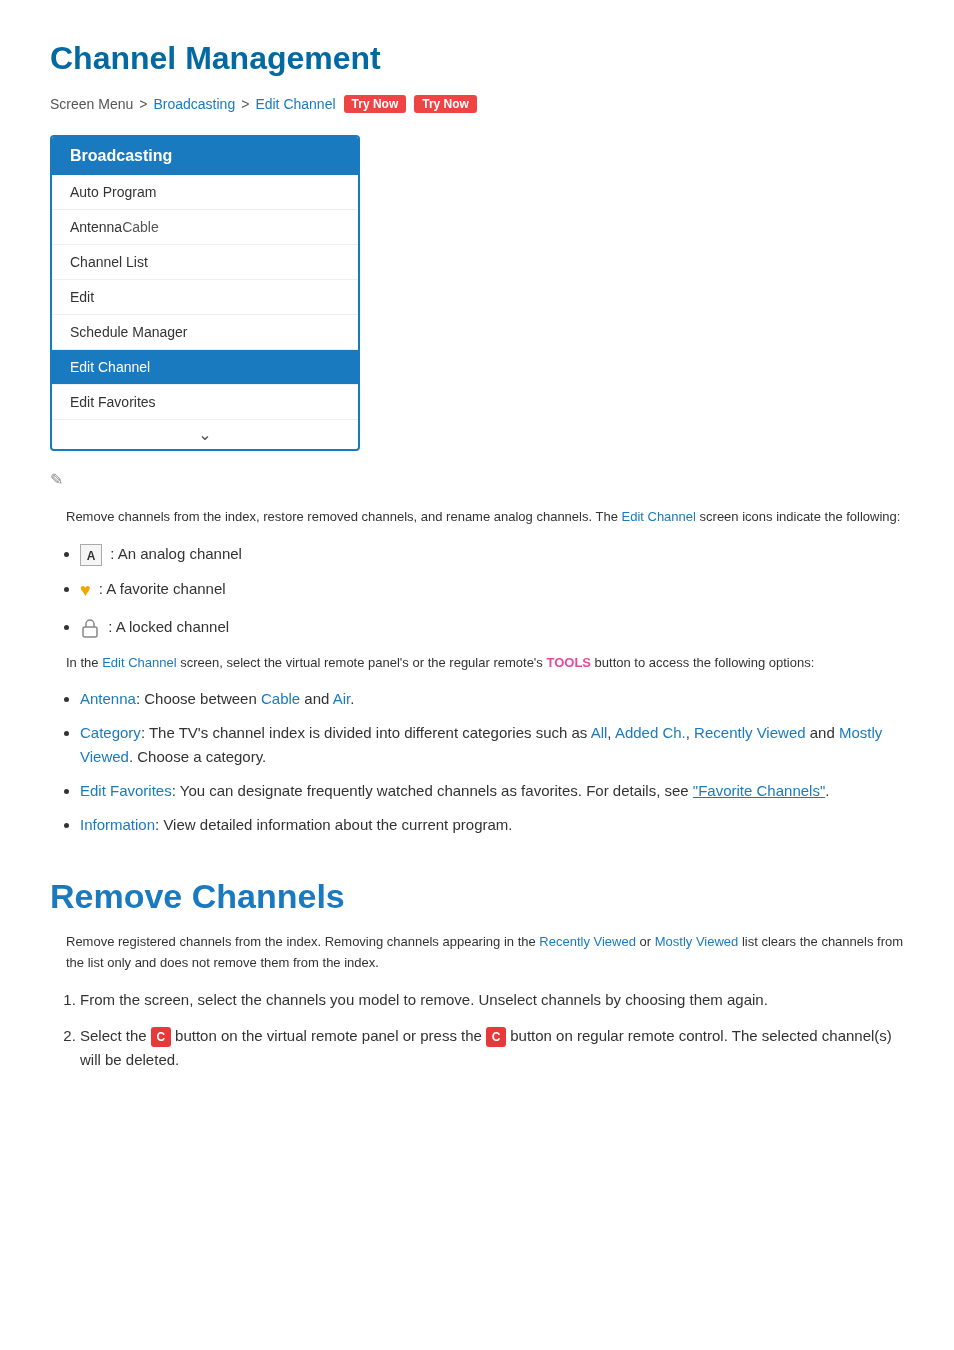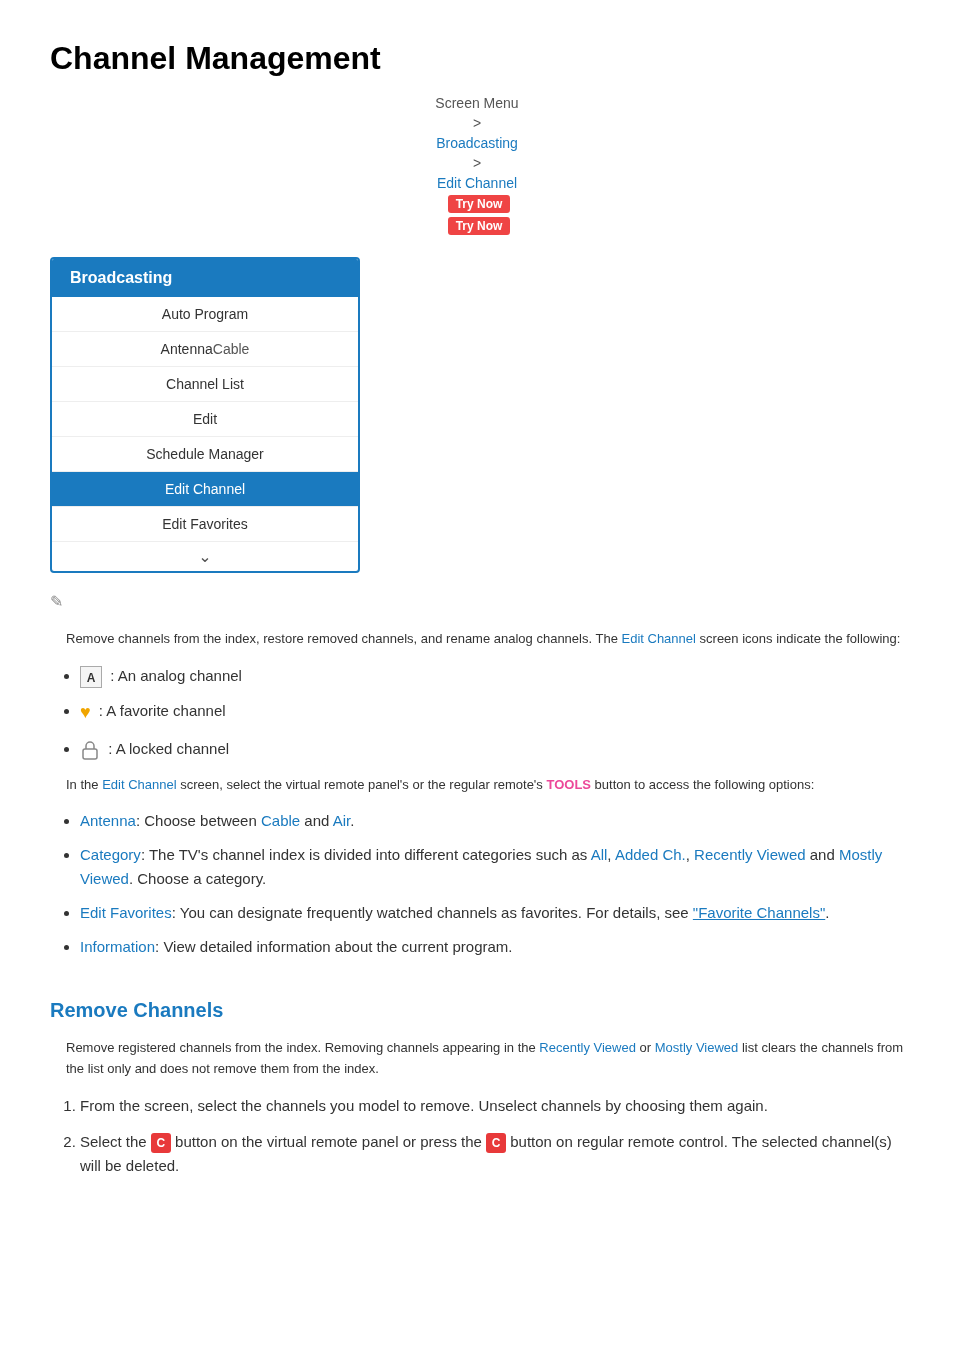--- a/index.html
+++ b/index.html
@@ -5,34 +5,33 @@
     * { box-sizing: border-box; margin: 0; padding: 0; }
     body {
       font-family: Arial, sans-serif;
       font-size: 15px;
       color: #333;
       background: #fff;
       padding: 40px 50px;
       max-width: 954px;
     }
     h1 {
-      color: #000000;
+      color: #0369a1;
       font-size: 32px;
       font-weight: bold;
       margin-bottom: 18px;
     }
     .breadcrumb {
       font-size: 14px;
       color: #555;
       margin-bottom: 22px;
       display: flex;
       align-items: center;
       flex-wrap: wrap;
       gap: 4px;
-      flex-direction: column;
     }
     .breadcrumb .sep {
       color: #555;
       margin: 0 2px;
     }
     .breadcrumb .bc-link {
       color: #1a7abf;
       text-decoration: none;
     }
     .try-now-btn {
@@ -58,21 +57,21 @@
       color: #fff;
       font-size: 16px;
       font-weight: bold;
       padding: 10px 18px;
     }
     .tv-menu-item {
       padding: 9px 18px;
       font-size: 14px;
       color: #333;
       display: flex;
-      justify-content: center;
+      justify-content: flex-start;
       align-items: center;
       border-bottom: 1px solid #eee;
     }
     .tv-menu-item:last-of-type {
       border-bottom: none;
     }
     .tv-menu-item.active {
       background: #1a7abf;
       color: #fff;
     }
@@ -160,21 +159,21 @@
       font-weight: bold;
       width: 20px;
       height: 20px;
       border-radius: 3px;
       text-align: center;
       line-height: 20px;
       vertical-align: middle;
     }
     h2 {
       color: #1a7abf;
-      font-size: 20px;
+      font-size: 34px;
       font-weight: bold;
       margin-top: 40px;
       margin-bottom: 16px;
     }
     .ordered-list {
       margin-left: 30px;
       margin-bottom: 14px;
     }
     .ordered-list li {
       margin-bottom: 12px;

